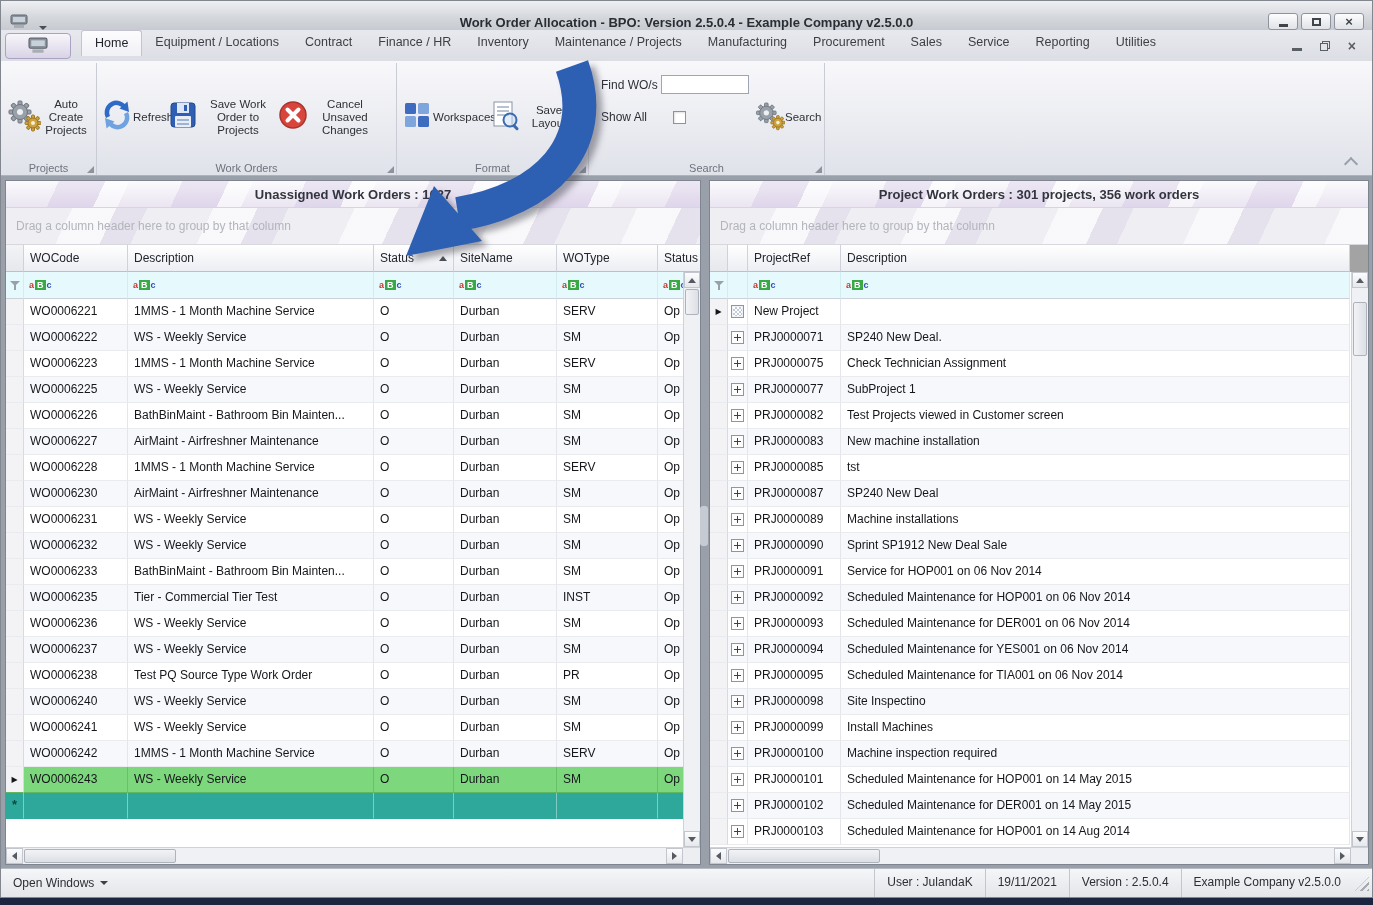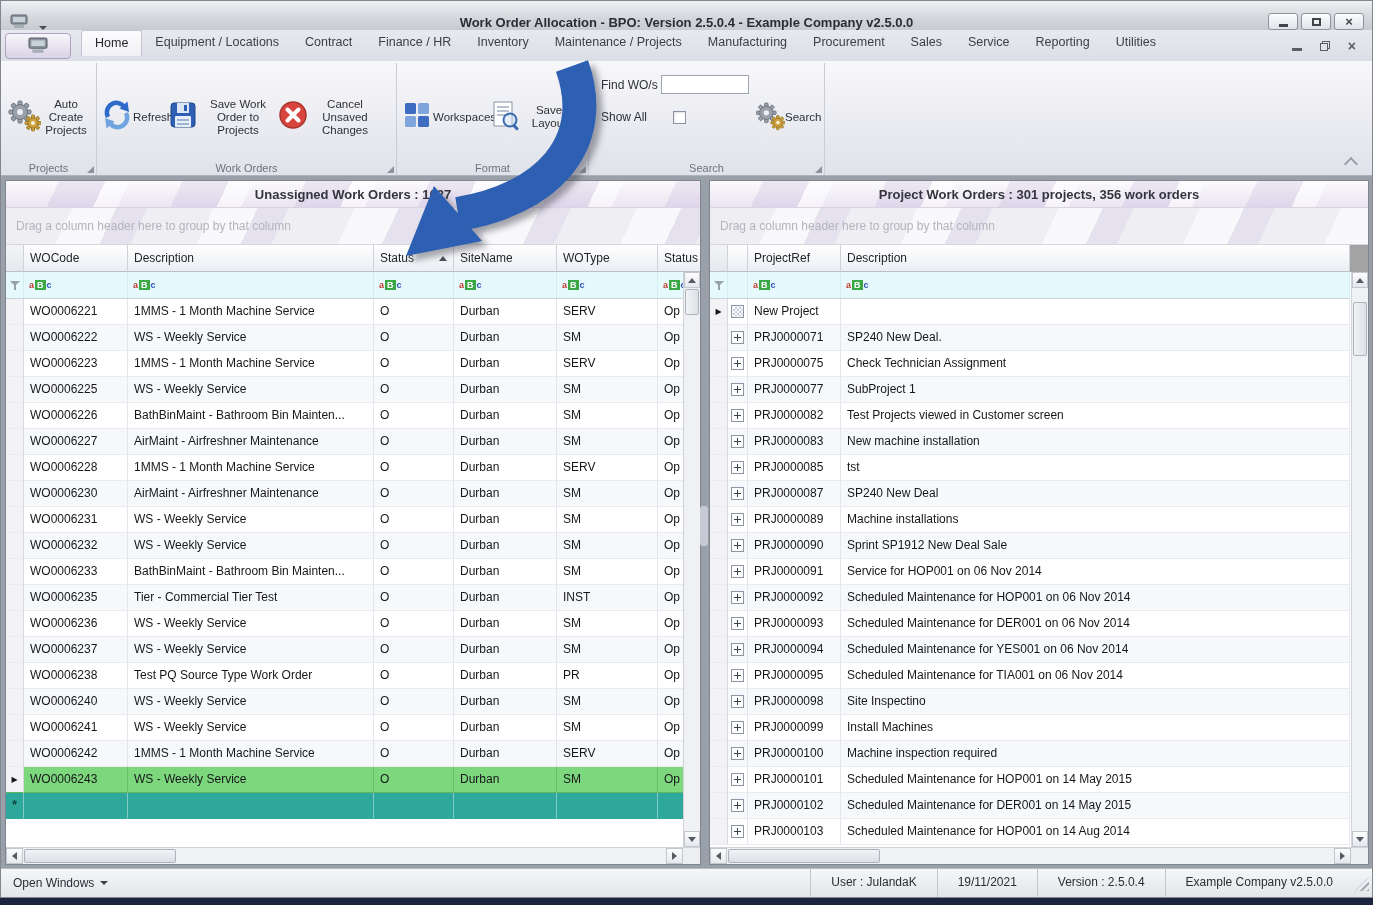--- a/index.html
+++ b/index.html
@@ -112,21 +112,21 @@
 .tri-up{width:0;height:0;border-left:4px solid transparent;border-right:4px solid transparent;border-bottom:5px solid #565b63}
 .tri-down{width:0;height:0;border-left:4px solid transparent;border-right:4px solid transparent;border-top:5px solid #565b63}
 .tri-left{width:0;height:0;border-top:4px solid transparent;border-bottom:4px solid transparent;border-right:5px solid #565b63}
 .tri-right{width:0;height:0;border-top:4px solid transparent;border-bottom:4px solid transparent;border-left:5px solid #565b63}
 
 
 .statusbar{position:absolute;left:0;right:0;bottom:0;height:28px;background:linear-gradient(#f5f6f8,#e3e5e9);border-top:1px solid #b6bac1;display:flex;align-items:flex-start;font-size:12px;color:#2c2e35}
 .sb-open{display:flex;align-items:center;gap:6px;padding:0 12px;height:100%;line-height:27px}
 .sb-caret{width:0;height:0;border-left:4px solid transparent;border-right:4px solid transparent;border-top:4px solid #3c4048}
 .sb-spacer{flex:1}
-.sb-cell{border-left:1px solid #c3c6cc;padding:0 20px;line-height:27px;height:100%;white-space:nowrap}
+.sb-cell{border-left:1px solid #c3c6cc;padding:0 12px;line-height:27px;height:100%;white-space:nowrap}
 .grip{width:14px;height:14px;margin:8px 3px 0 2px;background:repeating-linear-gradient(135deg,transparent 0 3px,#a6abb3 3px 5px);clip-path:polygon(100% 0,100% 100%,0 100%)}
 
 
 .desktop-strip{position:absolute;left:0;right:0;top:898px;height:7px;background:#1b2540}
 .arrow-overlay{position:absolute;left:0;top:0;width:1373px;height:905px;pointer-events:none;z-index:60}
 .arrow-overlay g{filter:drop-shadow(6px 5px 3px rgba(75,75,90,.5))}
 </style>
 </head>
 <body>
 

